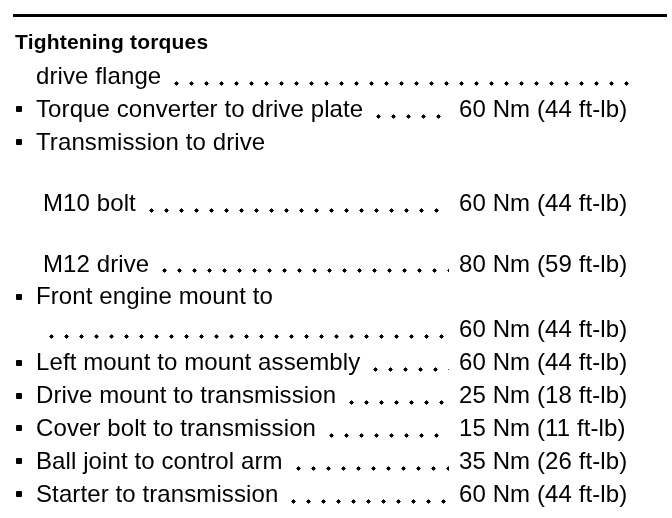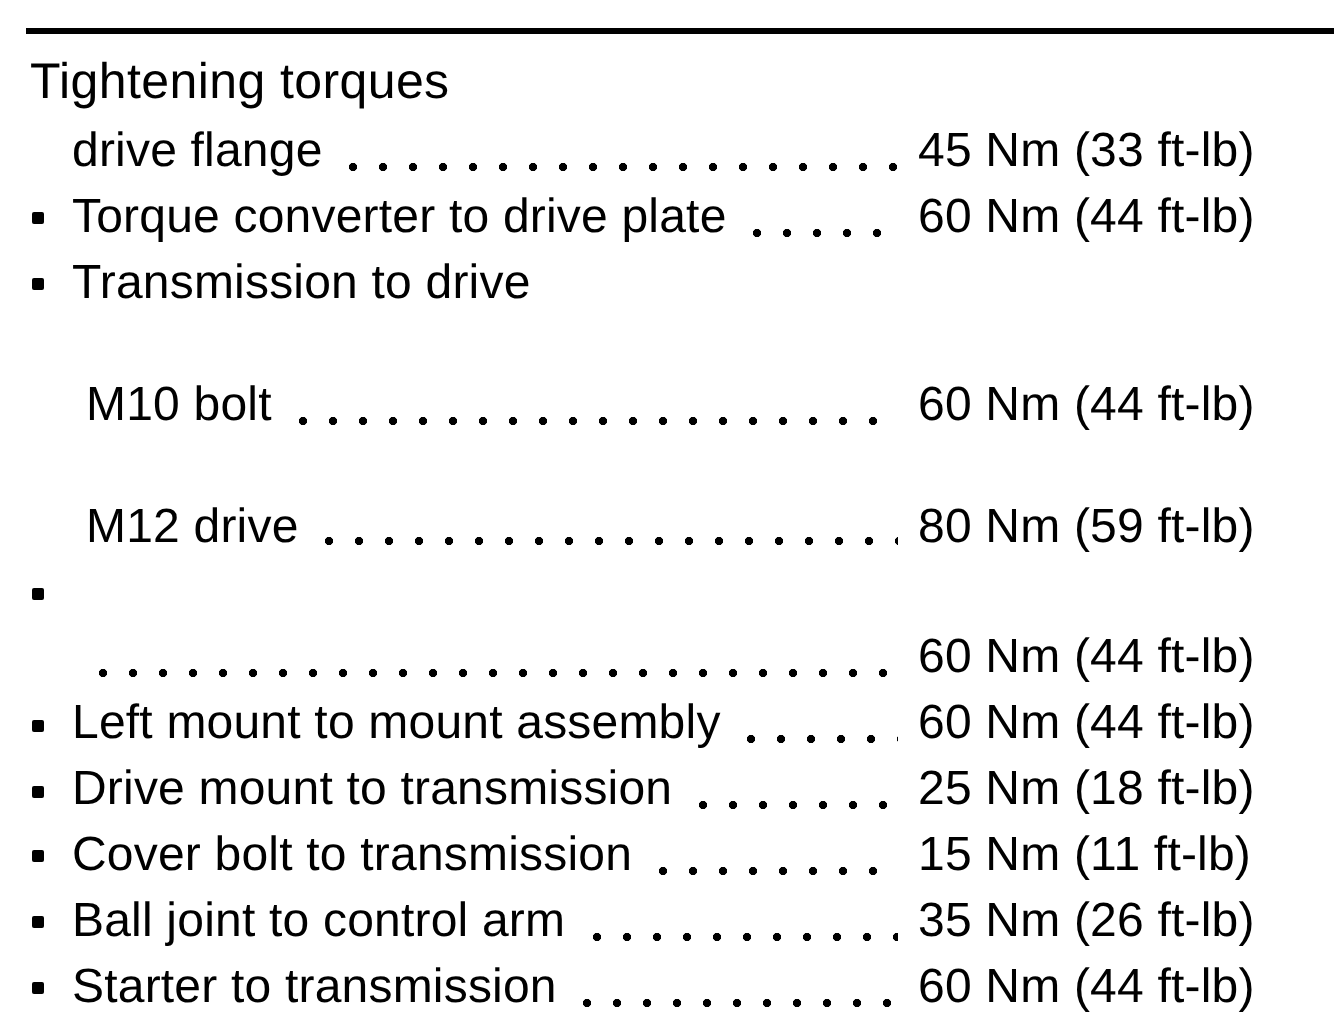--- a/index.html
+++ b/index.html
@@ -9,21 +9,21 @@
     color: #000000;
     font-family: "Liberation Sans", sans-serif;
     overflow: hidden;
   }
   .page { position: relative; width: 672px; height: 518px; }
   .rule { height: 3px; background: #000; }
   .rule-top    { margin: 14px 5px 0 13px; }
   .rule-bottom { margin: 11px 7px 0 13px; }
   .title {
     margin: 8px 0 0 15px;
-    font-size: 25px; font-weight: normal;
+    font-size: 21px; font-weight: bold;
     line-height: 33px; letter-spacing: 0.2px;
   }
   .rows { margin: 2px 30px 0 16px; }
   .row {
     display: flex;
     height: 32.9px; line-height: 32.9px;
     font-size: 24px; letter-spacing: 0.1px;
   }
   .row .bullet {
     flex: none; width: 6px; height: 6px;
@@ -51,21 +51,20 @@
   <div class="rule rule-top"></div>
 
   <div class="title">Tightening torques</div>
 
   <div class="rows">
 
 
     <div class="row cont">
       <span class="label">drive flange</span>
       <span class="leader"></span>
-      <span class="value">45 Nm (33 ft-lb)</span>
     </div>
 
     <div class="row">
       <span class="bullet"></span>
       <span class="label">Torque converter to drive plate</span>
       <span class="leader"></span>
       <span class="value">60 Nm (44 ft-lb)</span>
     </div>
 
     <div class="row">
@@ -80,20 +79,21 @@
     </div>
 
     <div class="row sub">
       <span class="label">M12 drive</span>
       <span class="leader"></span>
       <span class="value">80 Nm (59 ft-lb)</span>
     </div>
 
     <div class="row">
       <span class="bullet"></span>
+      <span class="label">Front engine mount to</span>
     </div>
 
     <div class="row cont">
       <span class="leader"></span>
       <span class="value">60 Nm (44 ft-lb)</span>
     </div>
 
     <div class="row">
       <span class="bullet"></span>
       <span class="label">Left mount to mount assembly</span>

